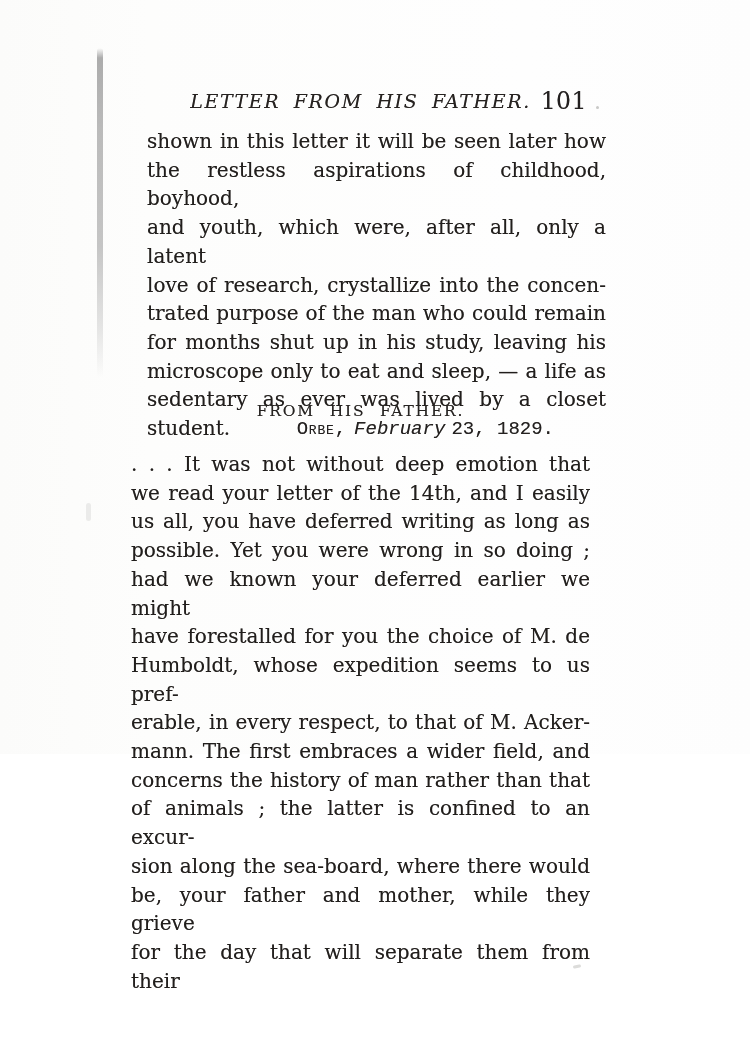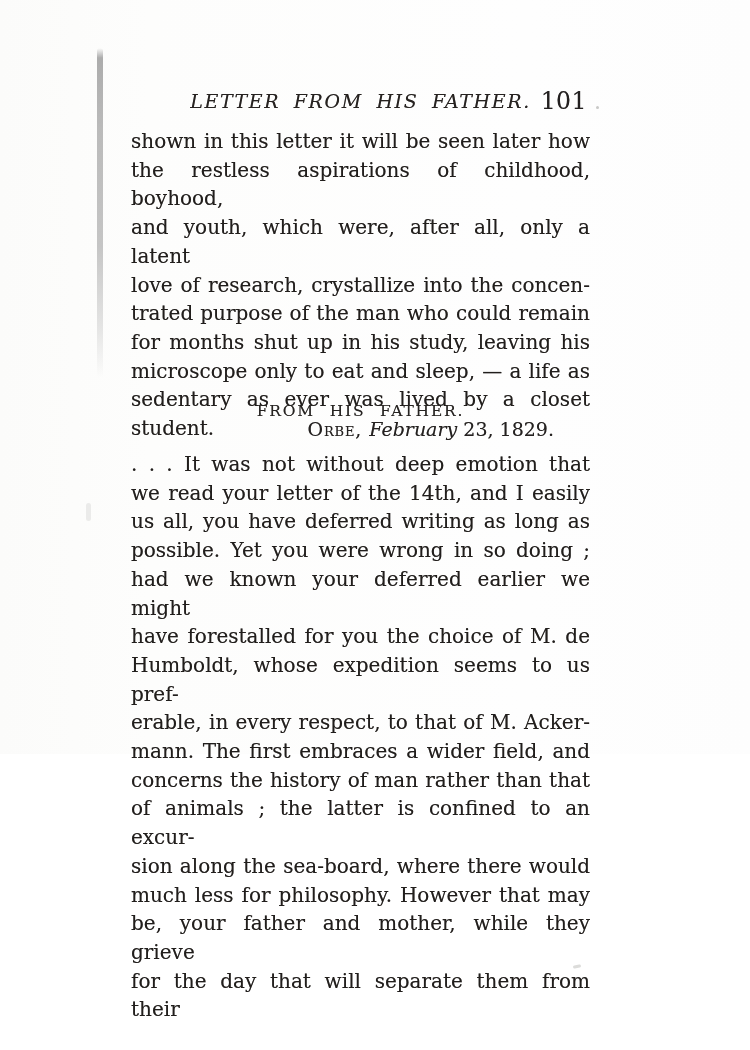--- a/index.html
+++ b/index.html
@@ -102,48 +102,47 @@
   <div class="gutter-strip"></div>
   <div class="speck-1"></div>
   <div class="speck-2"></div>
 
   <div class="textcol running-head" style="position:absolute;">
     <span class="running-title">LETTER FROM HIS FATHER.</span>
     <span class="page-number">101</span>
     <span class="page-number-dot"></span>
   </div>
 
-  <div class="textcol para para-1" style="position:absolute;">
+  <div class="textcol para para-1" style="position:absolute;margin-left:16px;">
       <div class="line">shown in this letter it will be seen later how</div>
       <div class="line">the restless aspirations of childhood, boyhood,</div>
       <div class="line">and youth, which were, after all, only a latent</div>
       <div class="line">love of research, crystallize into the concen-</div>
       <div class="line">trated purpose of the man who could remain</div>
       <div class="line">for months shut up in his study, leaving his</div>
       <div class="line">microscope only to eat and sleep, — a life as</div>
       <div class="line">sedentary as ever was lived by a closet student.</div>
     </div>
 
   <div class="textcol section-heading" style="position:absolute;">FROM HIS FATHER.</div>
 
-  <div class="textcol dateline" style="position:absolute;">
+  <div class="textcol dateline" style="position:absolute;font-family:Liberation Mono, monospace;">
     <span class="place">Orbe,</span><span class="month">February</span><span class="daterest">23, 1829.</span>
   </div>
 
   <div class="textcol para para-2" style="position:absolute;">
       <div class="line">. . . It was not without deep emotion that</div>
       <div class="line">we read your letter of the 14th, and I easily</div>
       <div class="line">us all, you have deferred writing as long as</div>
       <div class="line">possible.  Yet you were wrong in so doing ;</div>
       <div class="line">had we known your deferred earlier we might</div>
       <div class="line">have forestalled for you the choice of M. de</div>
       <div class="line">Humboldt, whose expedition seems to us pref-</div>
       <div class="line">erable, in every respect, to that of M. Acker-</div>
       <div class="line">mann.  The first embraces a wider field, and</div>
       <div class="line">concerns the history of man rather than that</div>
       <div class="line">of animals ; the latter is confined to an excur-</div>
       <div class="line">sion along the sea-board, where there would</div>
-      <div class="line">much less for philosophy.  However that may</div>
       <div class="line">be, your father and mother, while they grieve</div>
       <div class="line">for the day that will separate them from their</div>
     </div>
 
 </div>
 
 </body></html>

